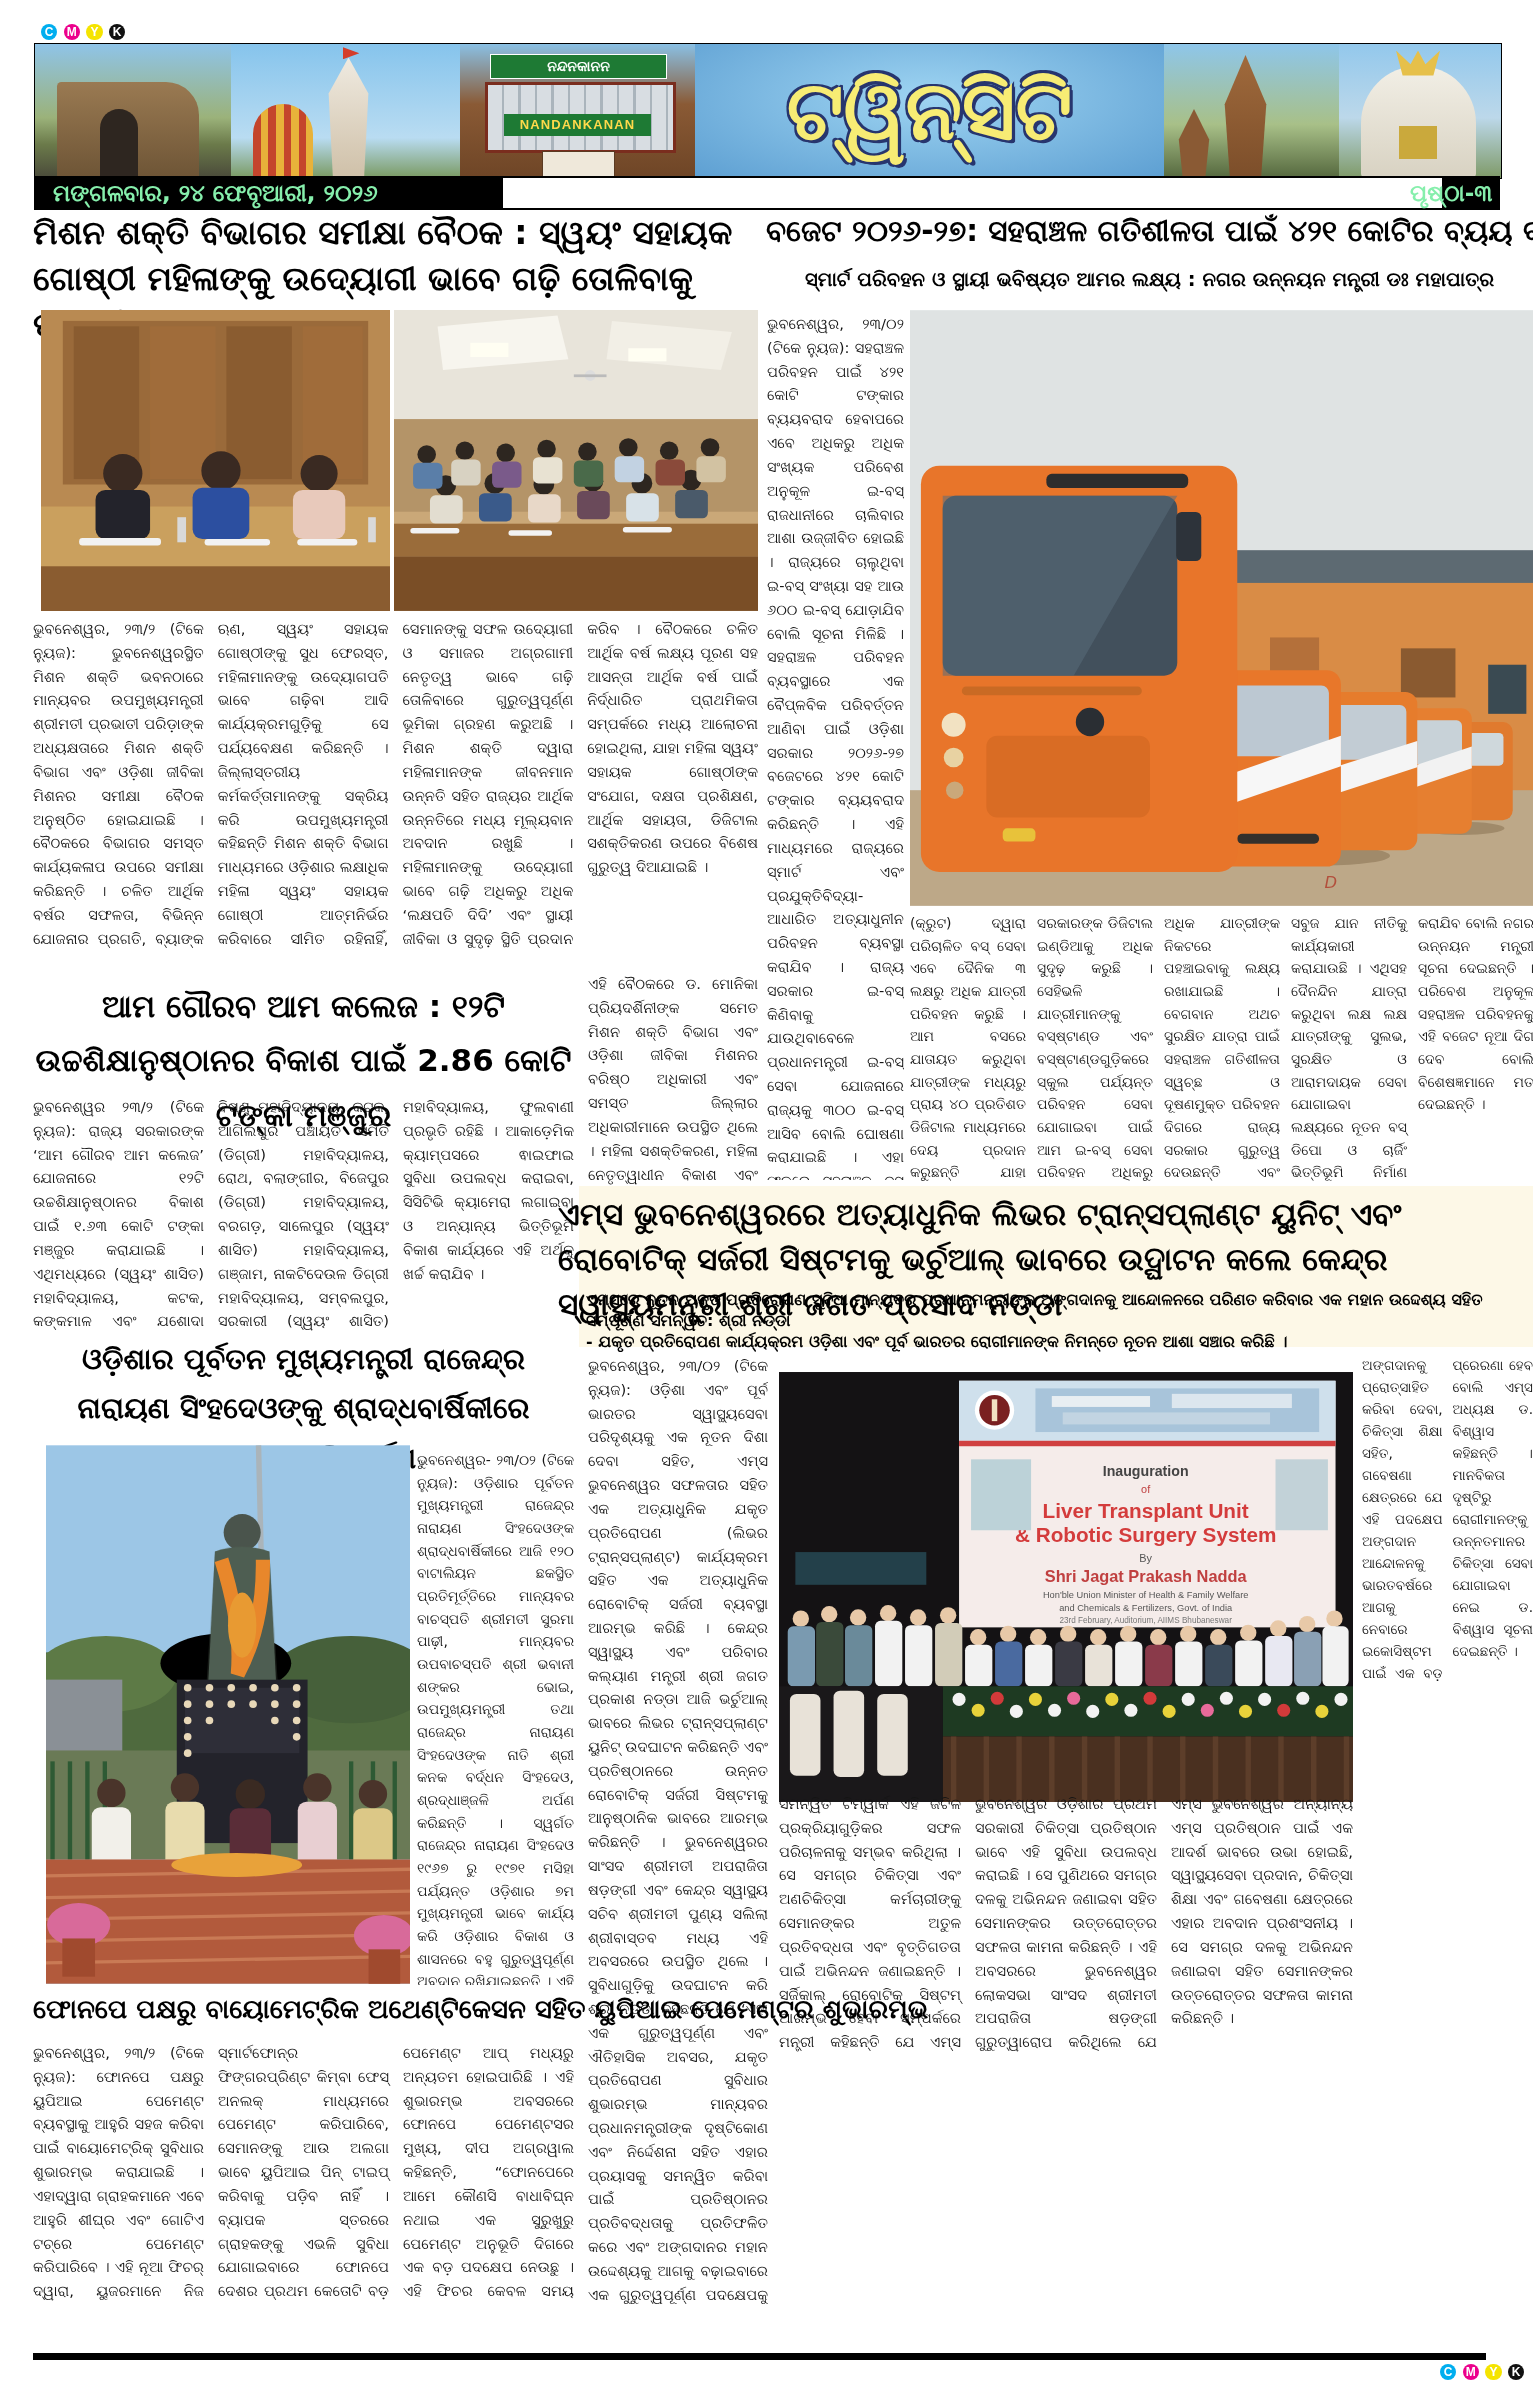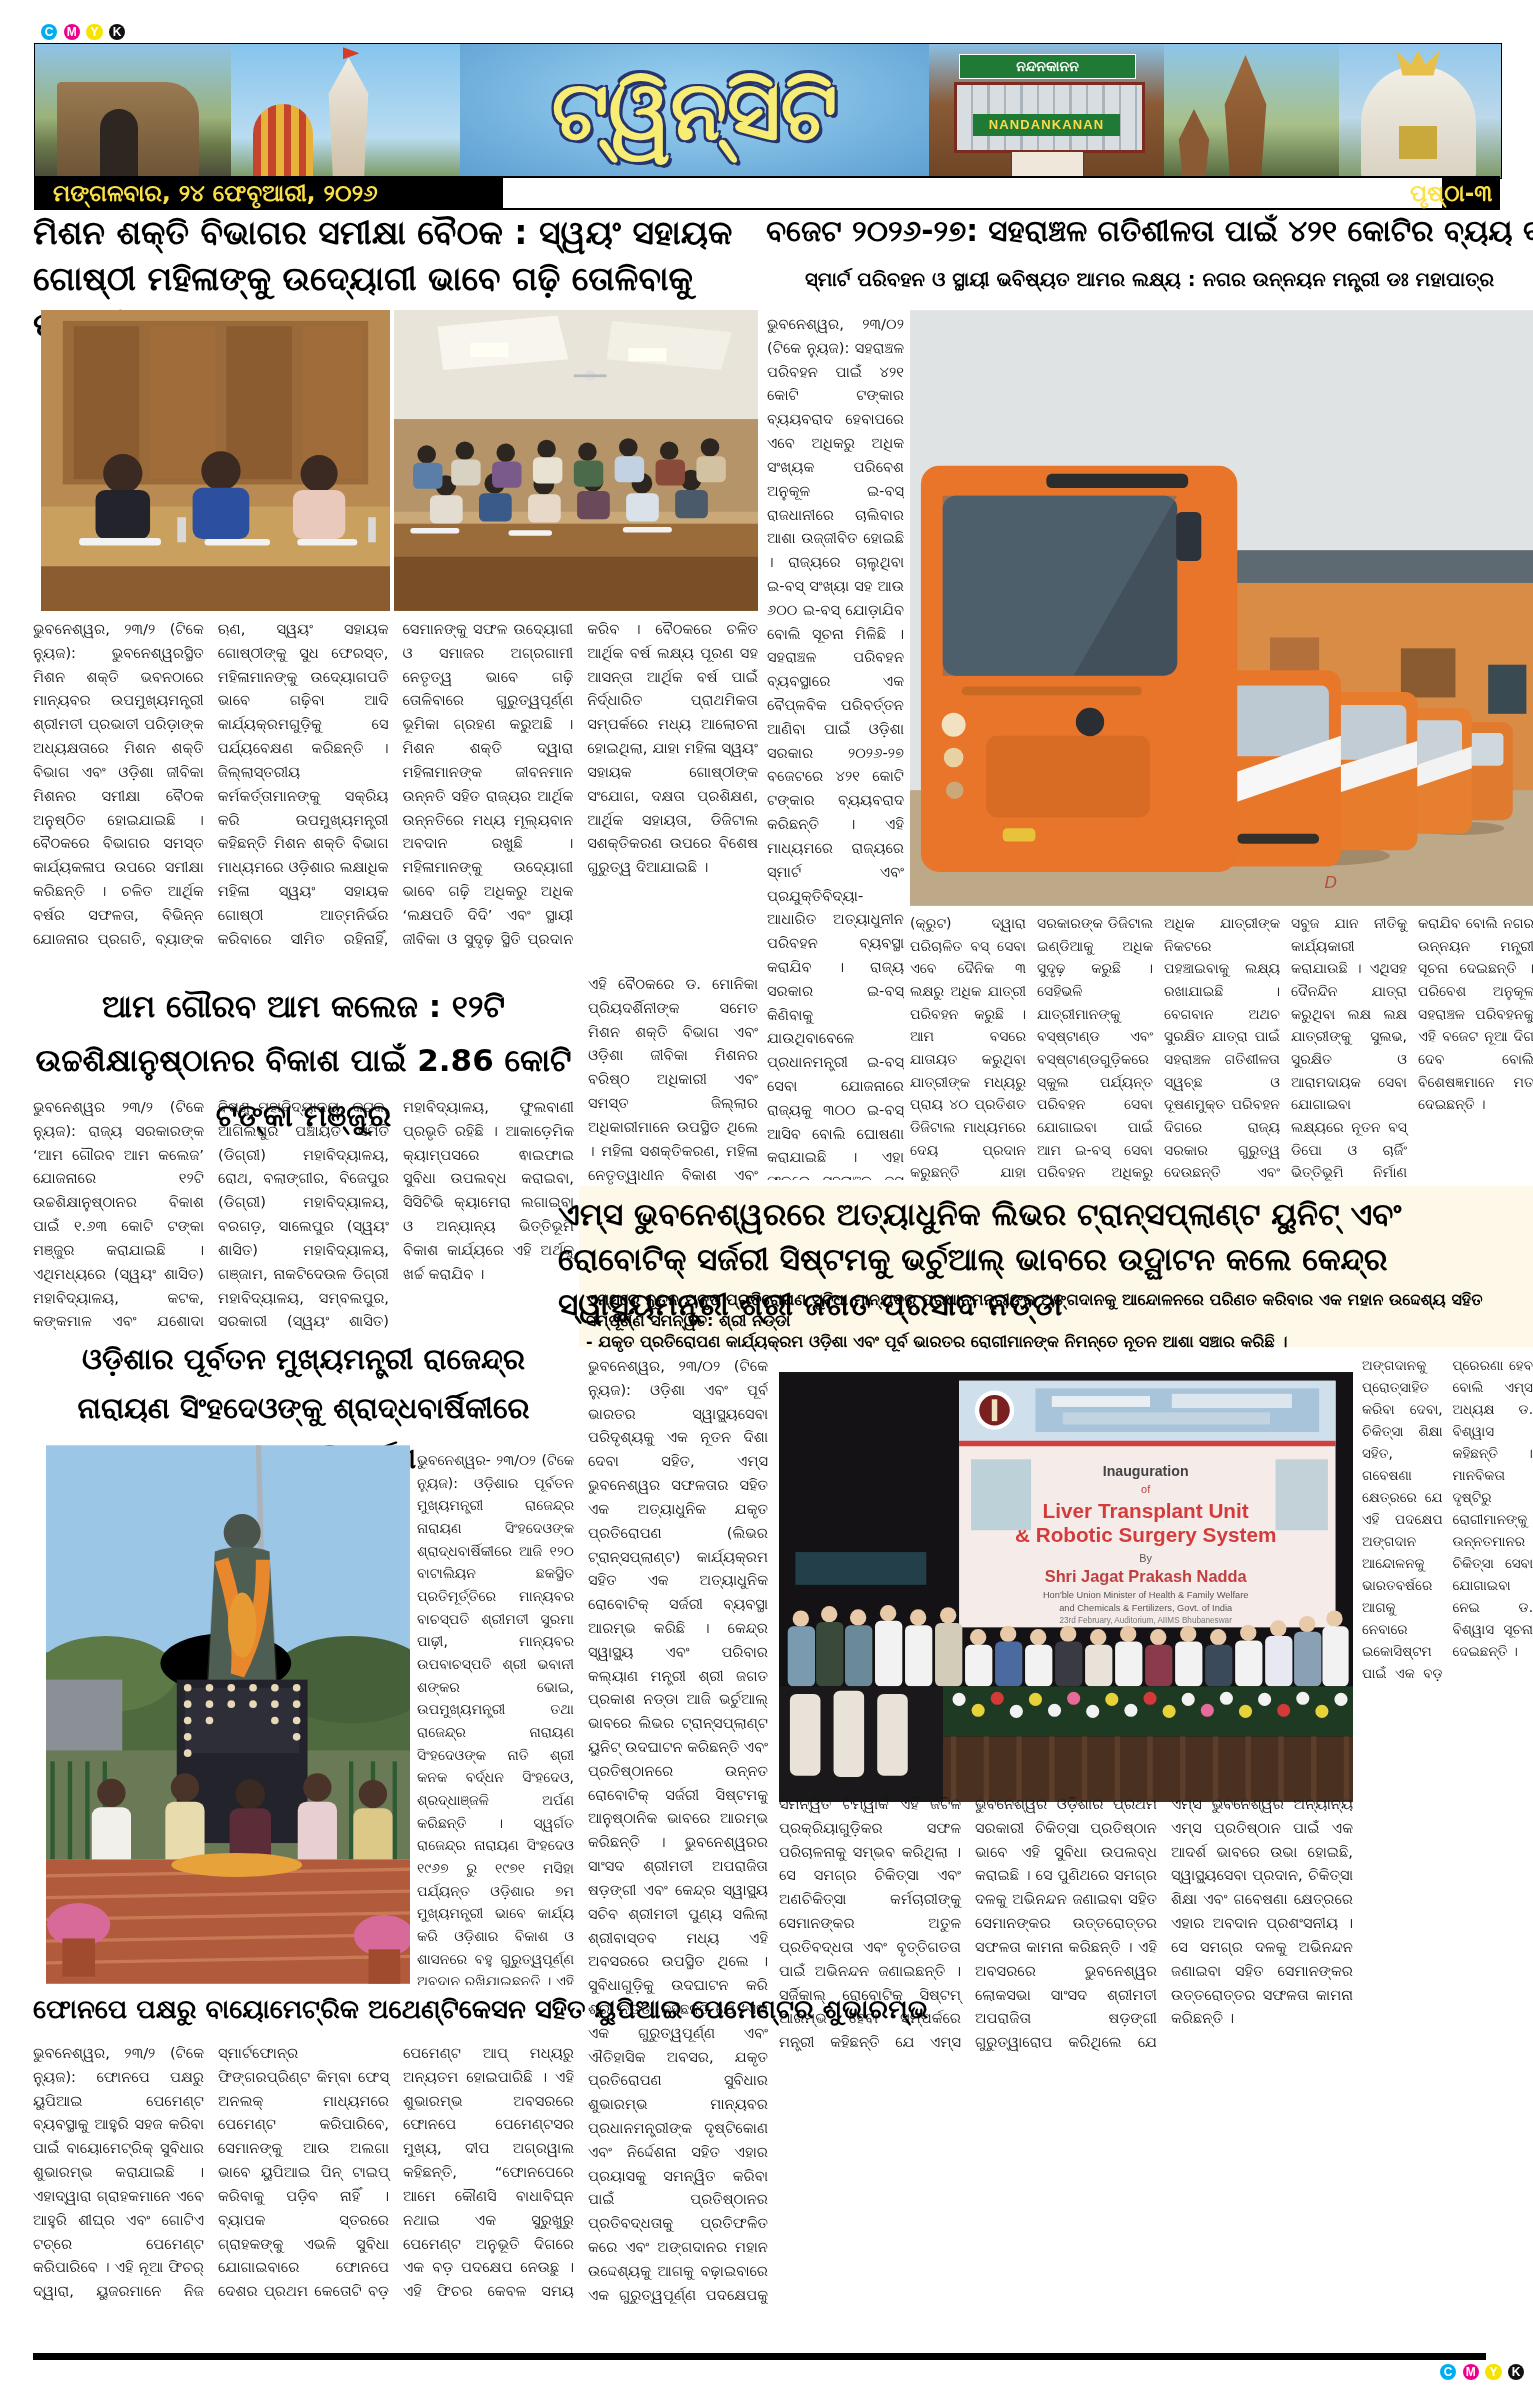--- a/index.html
+++ b/index.html
@@ -14,21 +14,21 @@
   .cols4{column-count:4;column-gap:14px;}
   .cols5{column-count:5;column-gap:11px;}
   .mark{width:16.4px;height:16.4px;border-radius:50%;display:inline-block;margin-right:3.8px;
         color:#fff;font-weight:bold;font-size:12px;text-align:center;line-height:16.4px;}
   .banner{left:34px;top:43px;width:1466px;height:134px;border:1.6px solid #000;
           display:flex;overflow:hidden;background:#7ec3ea;}
   .seg{height:100%;position:relative;overflow:hidden;flex-shrink:0;}
   .datebar{left:34px;top:176px;width:1466px;height:34px;background:#000;
            display:flex;align-items:center;}
   .datebar .white-slot{position:absolute;left:469px;top:2.2px;width:939px;height:29.5px;background:#fff;}
-  .wtxt{color:#fde047;font-weight:bold;font-size:23px;font-family:"DejaVu Sans",sans-serif;}
+  .wtxt{color:#86efac;font-weight:bold;font-size:23px;font-family:"DejaVu Sans",sans-serif;}
   .photoframe{overflow:hidden;}
   .aiims-box{background:#fdf8e7;}
   svg{display:block;}
   .screen-line{font-family:"Liberation Sans",sans-serif;}
 </style>
 </head>
 <body>
 
 <div class="abs" style="left:41px;top:24px;">
   <span class="mark" style="background:#00aeef;">C</span>
@@ -40,28 +40,28 @@
 <div class="abs banner">
   <div class="seg" style="width:196px;background:linear-gradient(180deg,#8fc4e8 0%,#9bb27a 55%,#6b7a4a 75%,#4a4a3a 100%);">
     <div class="abs" style="left:22px;top:38px;width:142px;height:95px;background:linear-gradient(180deg,#9a7a52,#6e5536);border-radius:4.4px 33px 0 0;"></div>
     <div class="abs" style="left:65px;top:65px;width:38px;height:68px;background:#2e2620;border-radius:19px 19px 0 0;"></div>
   </div>
   <div class="seg" style="width:229px;background:linear-gradient(180deg,#86c4ec,#b9dcf2 70%,#7a9a62 100%);">
     <div class="abs" style="left:82px;top:13.6px;width:71px;height:120px;background:linear-gradient(180deg,#efeae0,#cfc0a8);clip-path:polygon(50% 0,78% 30%,72% 100%,28% 100%,22% 30%);"></div>
     <div class="abs" style="left:112px;top:3.3px;width:16.4px;height:12px;background:#d43d2a;clip-path:polygon(0 0,100% 50%,0 100%);"></div>
     <div class="abs" style="left:22px;top:60px;width:60px;height:74px;background:repeating-linear-gradient(90deg,#c4452c 0 7.6px,#e8b23a 7.6px 15.3px);border-radius:30px 30px 0 0;"></div>
   </div>
-  <div class="seg" style="width:469px;background:radial-gradient(ellipse at 50% 40%,#9ed4f2 0%,#5d9fd2 100%);display:flex;align-items:center;justify-content:center;">
-    <div style="font-family:'DejaVu Sans',sans-serif;font-weight:bold;font-size:82px;color:#f7ec74;text-shadow:3.3px 3.3px 0 #27356e,-2.2px -2.2px 0 #27356e,2.2px -2.2px 0 #27356e,-2.2px 2.2px 0 #27356e;">ଟ୍ୱିନ୍‌ସିଟି</div>
-  </div>
   <div class="seg" style="width:235px;background:linear-gradient(180deg,#8ac0e4 0%,#8a5a35 45%,#6e4526 100%);">
     <div class="abs" style="left:30px;top:9.8px;width:175px;height:23px;background:#1e7a34;border:1.1px solid #fff;color:#fff;font-weight:bold;font-size:14px;text-align:center;line-height:22px;font-family:'DejaVu Sans',sans-serif;">ନନ୍ଦନକାନନ</div>
     <div class="abs" style="left:24.5px;top:38px;width:185px;height:65px;background:repeating-linear-gradient(90deg,#d8dde2 0 14px,#aab4bc 14px 16.4px);border:3.3px solid #7a2d1e;"></div>
     <div class="abs" style="left:44px;top:70px;width:147px;height:22px;background:#1e7a34;color:#ffd94a;font-weight:bold;font-size:13px;text-align:center;line-height:22px;letter-spacing:1.1px;">NANDANKANAN</div>
     <div class="abs" style="left:82px;top:107px;width:71px;height:27px;background:#efe8da;border:1.6px solid #5a3a22;"></div>
+  </div>
+  <div class="seg" style="width:469px;background:radial-gradient(ellipse at 50% 40%,#9ed4f2 0%,#5d9fd2 100%);display:flex;align-items:center;justify-content:center;">
+    <div style="font-family:'DejaVu Sans',sans-serif;font-weight:bold;font-size:82px;color:#f7ec74;text-shadow:3.3px 3.3px 0 #27356e,-2.2px -2.2px 0 #27356e,2.2px -2.2px 0 #27356e,-2.2px 2.2px 0 #27356e;">ଟ୍ୱିନ୍‌ସିଟି</div>
   </div>
   <div class="seg" style="width:175px;background:linear-gradient(180deg,#8ec6ea 0%,#a8c088 60%,#55683e 100%);">
     <div class="abs" style="left:49px;top:11px;width:65px;height:123px;background:linear-gradient(180deg,#a06a3c,#7c4e2a);clip-path:polygon(50% 0,82% 40%,74% 100%,26% 100%,18% 40%);"></div>
     <div class="abs" style="left:11px;top:65px;width:38px;height:68px;background:#8a5a34;clip-path:polygon(50% 0,90% 45%,80% 100%,20% 100%,10% 45%);"></div>
   </div>
   <div class="seg" style="flex:1;background:linear-gradient(180deg,#93c8ec 0%,#bcd8ea 55%,#7f9a68 100%);">
     <div class="abs" style="left:22px;top:22px;width:115px;height:112px;background:linear-gradient(180deg,#f2efe6,#d8d2c2);border-radius:57px 57px 4.4px 4.4px;"></div>
     <div class="abs" style="left:57px;top:6.5px;width:44px;height:25px;background:#e6c04a;clip-path:polygon(15% 100%,0 0,33% 55%,50% 0,67% 55%,100% 0,85% 100%);"></div>
     <div class="abs" style="left:60px;top:82px;width:38px;height:33px;background:#caa93c;"></div>
   </div>

